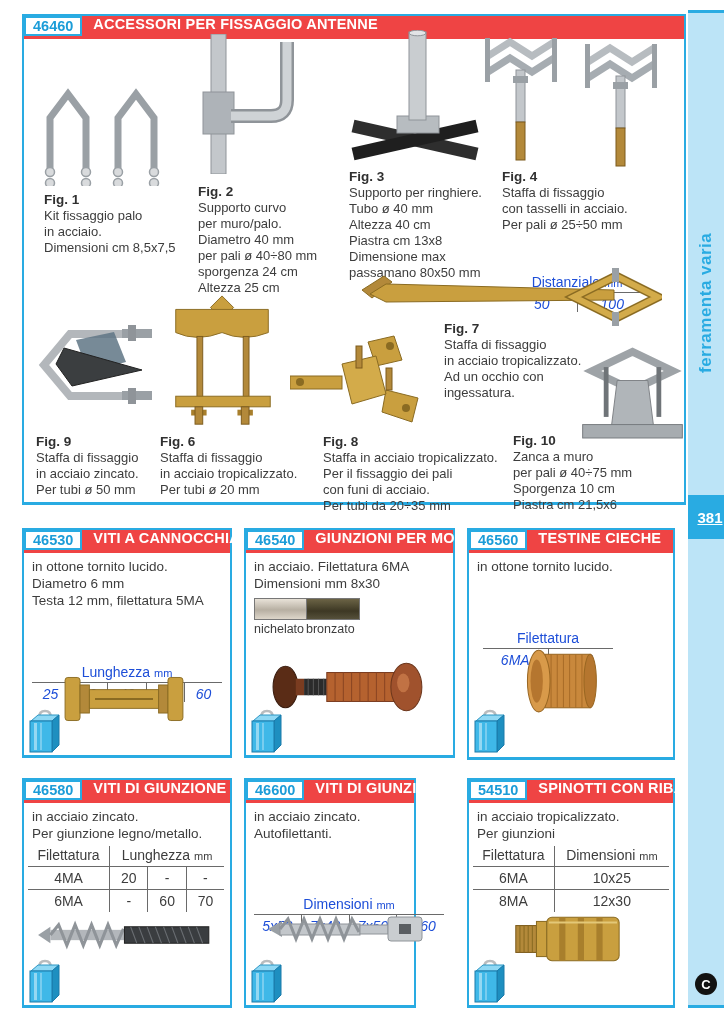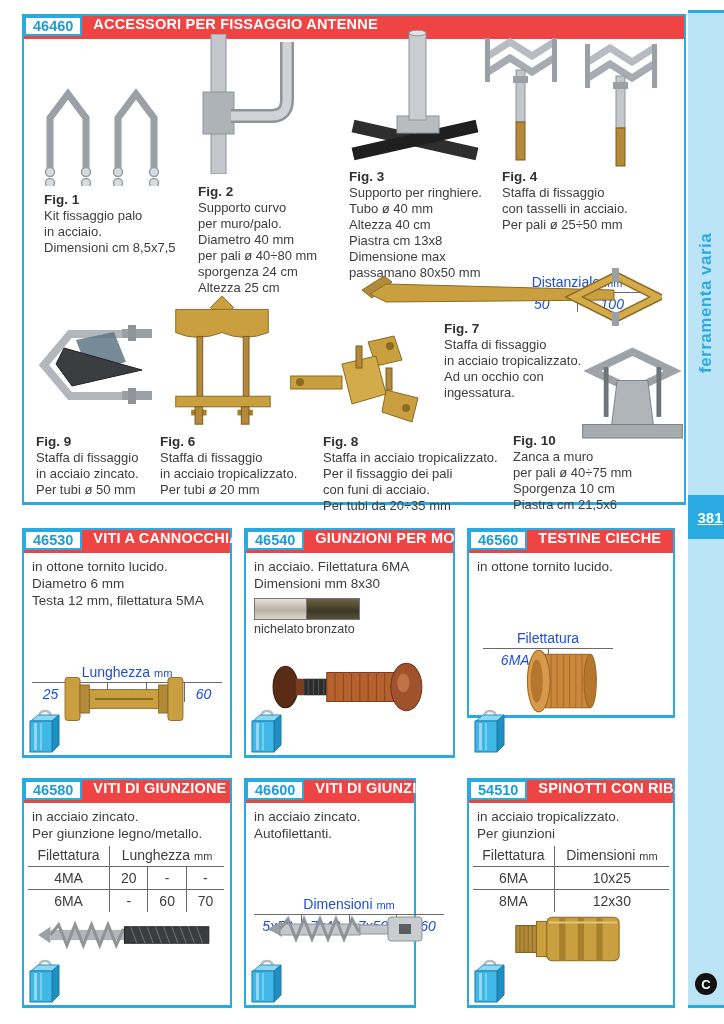--- a/index.html
+++ b/index.html
@@ -4,21 +4,21 @@
 <style>
   html,body{margin:0;padding:0;background:#fff;}
   .page{position:relative;width:724px;height:1024px;background:#fff;overflow:hidden;
         font-family:"Liberation Sans",sans-serif;color:#3d3d3d;}
 
   
   .sec{position:absolute;border:2px solid #29abe2;border-bottom-width:3px;background:#fff;box-sizing:border-box;}
   .sec-top{left:22px;top:14px;width:664px;height:491px;}
   .sec-ml{left:22px;top:528px;width:210px;height:230px;}
   .sec-mc{left:244px;top:528px;width:211px;height:230px;}
-  .sec-mr{left:467px;top:528px;width:208px;height:190px;}
+  .sec-mr{left:467px;top:528px;width:208px;height:232px;}
   .sec-bl{left:22px;top:778px;width:210px;height:230px;}
   .sec-bc{left:244px;top:778px;width:172px;height:230px;}
   .sec-br{left:467px;top:778px;width:208px;height:230px;}
 
   .sec-header{height:23px;background:#ef4444;display:flex;align-items:flex-start;}
   .sec-code{display:flex;align-items:center;background:#fff;border:2px solid #29abe2;
             color:#1b9cd8;font-weight:bold;font-size:14.5px;padding:0 7px;box-sizing:border-box;}
   .sec-title{color:#fff;font-weight:bold;font-size:14.5px;display:flex;align-items:center;
              padding-left:11px;letter-spacing:.2px;white-space:nowrap;}
 

